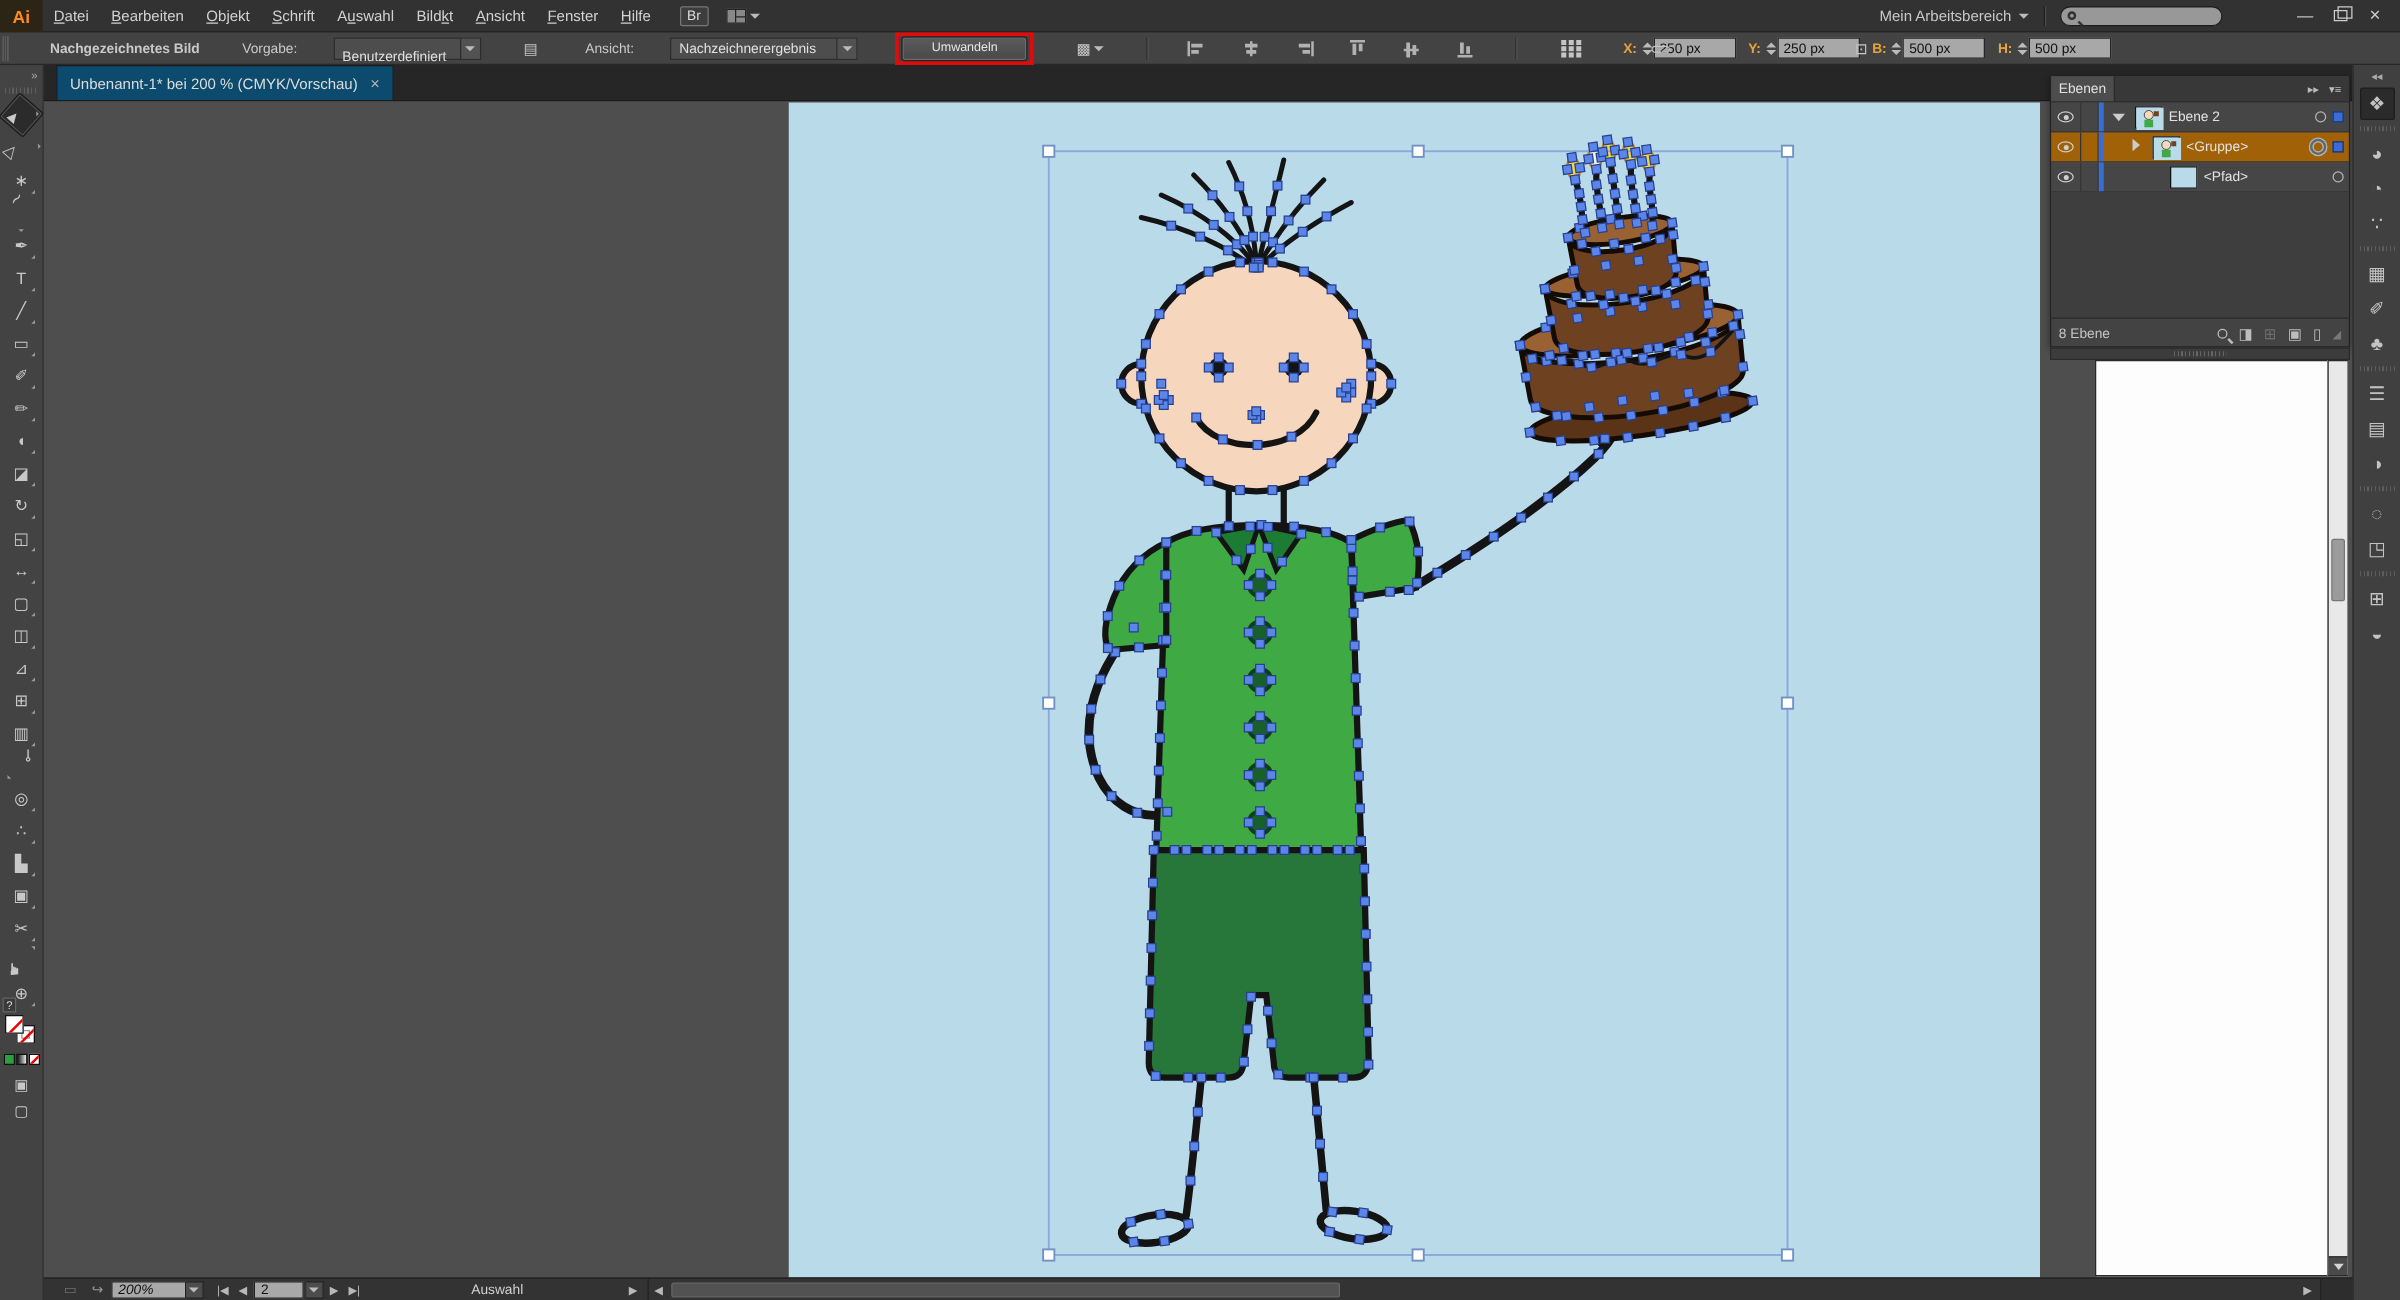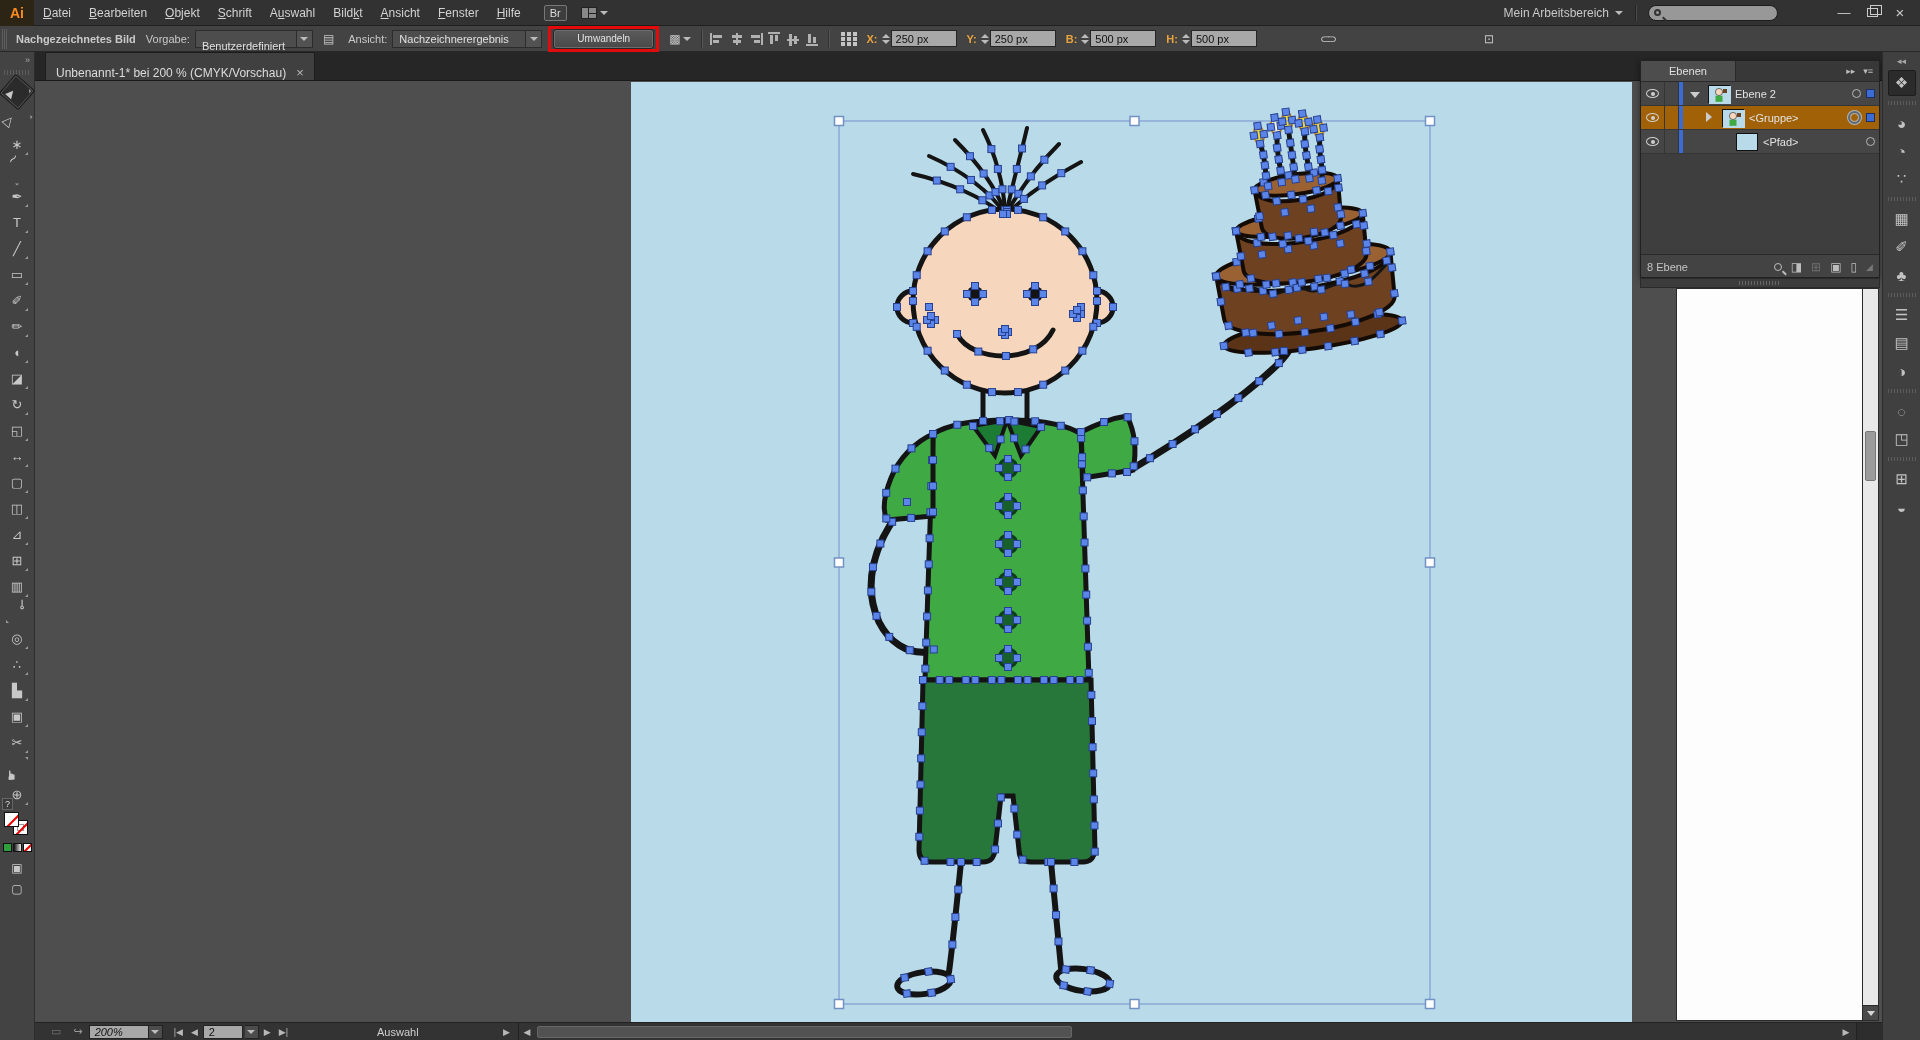--- a/index.html
+++ b/index.html
@@ -32,21 +32,21 @@
   .mag:after { content:""; position:absolute; width:5px; height:2px; background:#333; left:6px; top:7px;
                transform:rotate(45deg); }
   .winbtn { width:28px; height:20px; display:flex; align-items:center; justify-content:center;
             color:#ccc; font-size:13px; }
   .restore-glyph { position:relative; width:11px; height:9px; border:1px solid #ccc; background:#323232; }
   .restore-glyph:before { content:""; position:absolute; left:2px; top:-4px; width:10px; height:8px;
                           border:1px solid #ccc; }
 
   
   #optionsbar { position:absolute; left:0; top:26px; width:1920px; height:26px; background:#434343;
-                border-bottom:1px solid #282828; display:flex; align-items:center; font-size:11px; }
+                border-bottom:1px solid #282828; display:flex; align-items:center; font-size:11px;gap:24px; }
   .grip-v { width:5px; height:20px; margin:0 4px 0 2px;
             background:repeating-linear-gradient(90deg,#5d5d5d 0 1px,transparent 1px 2px); }
   .ob-label { color:#c9c9c9; margin:0 5px; white-space:nowrap; }
   .dd { height:18px; background:#4d4d4d; border:1px solid #2c2c2c; display:flex; align-items:center; }
   .dd .dd-text { padding:0 8px 0 6px; color:#e0e0e0; }
   .dd .dd-btn { width:16px; height:100%; border-left:1px solid #2c2c2c; display:flex;
                 align-items:center; justify-content:center; background:#525252; }
   .icon-btn { color:#c5c5c5; font-size:12px; margin:0 4px; display:flex; align-items:center; gap:2px; }
   .red-annot { border:3px solid #e10b0b; padding:1px 3px; margin:0 6px; }
   #convert-btn { background:linear-gradient(#5a5a5a,#4a4a4a); border:1px solid #6c6c6c; outline:1px solid #262626;
@@ -71,22 +71,22 @@
   .stepper b { width:0;height:0;border-left:4px solid transparent;border-right:4px solid transparent; }
   .stepper .up { border-bottom:4px solid #bbb; margin-bottom:2px; }
   .stepper .dn { border-top:4px solid #bbb; }
   .light-input { width:66px; height:17px; background:#a8a8a8; border:1px solid #252525;
                  color:#111; font-size:11px; padding:0 4px; font-family:"Liberation Sans",sans-serif; }
   .chain { color:#c5c5c5; font-size:12px; margin:0 4px; }
 
   
   #tabbar { position:absolute; left:35px; top:52px; width:1847px; height:29px; background:#262626;
             border-bottom:1px solid #1a1a1a; display:flex; align-items:stretch; }
-  #doc-tab { margin-left:10px; background:#404040; border:1px solid #1c1c1c; border-bottom:none;
-             display:flex; align-items:flex-end; padding:0 10px; gap:10px; color:#dcdcdc; font-size:12px; }
+  #doc-tab { margin-left:10px; background:#0c4a6e; border:1px solid #1c1c1c; border-bottom:none;
+             display:flex; align-items:center; padding:0 10px; gap:10px; color:#dcdcdc; font-size:12px; }
   #doc-tab .close { color:#b5b5b5; font-size:13px; }
 
   
   #toolbar { position:absolute; left:0; top:52px; width:35px; height:988px; background:#434343;
              border-right:1px solid #2e2e2e; display:flex; flex-direction:column; align-items:center; }
   #toolbar .tb-collapse { width:100%; text-align:right; color:#aaa; font-size:9px; padding:3px 4px 2px 0; height:16px;}
   .grip-h { width:26px; height:5px; margin:2px 0 4px;
             background:repeating-linear-gradient(90deg,#5d5d5d 0 1px,transparent 1px 3px); }
   .tool { width:26px; height:26px; display:flex; align-items:center; justify-content:center;
           color:#c8c8c8; font-size:13px; position:relative; border-radius:2px; }
@@ -113,21 +113,21 @@
   #canvas { position:absolute; left:35px; top:81px; width:1847px; height:941px; background:#4e4e4e; }
   #traced-image { position:absolute; left:596px; top:1px; width:1001px; height:940px; background:var(--background); }
   #artwork { position:absolute; left:0; top:0; }
   .anchor { fill:var(--anchor); stroke:#27408f; stroke-width:1; }
   .outline { stroke:#141414; fill:none; stroke-linecap:round; }
 
   
   #layers-panel { position:absolute; left:1640px; top:60px; width:240px; height:218px; background:#434343;
                   border:1px solid #222; box-shadow:0 2px 6px rgba(0,0,0,.45); font-size:11px; }
   #lp-header { height:21px; background:#383838; border-bottom:1px solid #2a2a2a; display:flex; align-items:stretch; }
-  #lp-tab { background:#4d4d4d; border-right:1px solid #2a2a2a; padding:0 28px; display:flex; align-items:center;
+  #lp-tab { background:#4d4d4d; border-right:1px solid #2a2a2a; padding:0 6px; display:flex; align-items:center;
             color:#e0e0e0; }
   #lp-header .hdr-icons { margin-left:auto; display:flex; align-items:center; gap:8px; padding-right:6px;
                           color:#bbb; font-size:9px; }
   .lp-row { height:24px; display:flex; align-items:center; border-bottom:1px solid #353535; background:#464646; }
   .lp-row.selected { background:#a16207; }
   .cell-eye { width:24px; height:100%; border-right:1px solid #353535; display:flex; align-items:center;
               justify-content:center; }
   .eye { width:13px; height:9px; border:1px solid #cfcfcf; border-radius:50%; position:relative; }
   .eye:after { content:""; position:absolute; left:3.5px; top:2px; width:4px; height:4px; background:#cfcfcf;
                border-radius:50%; }

